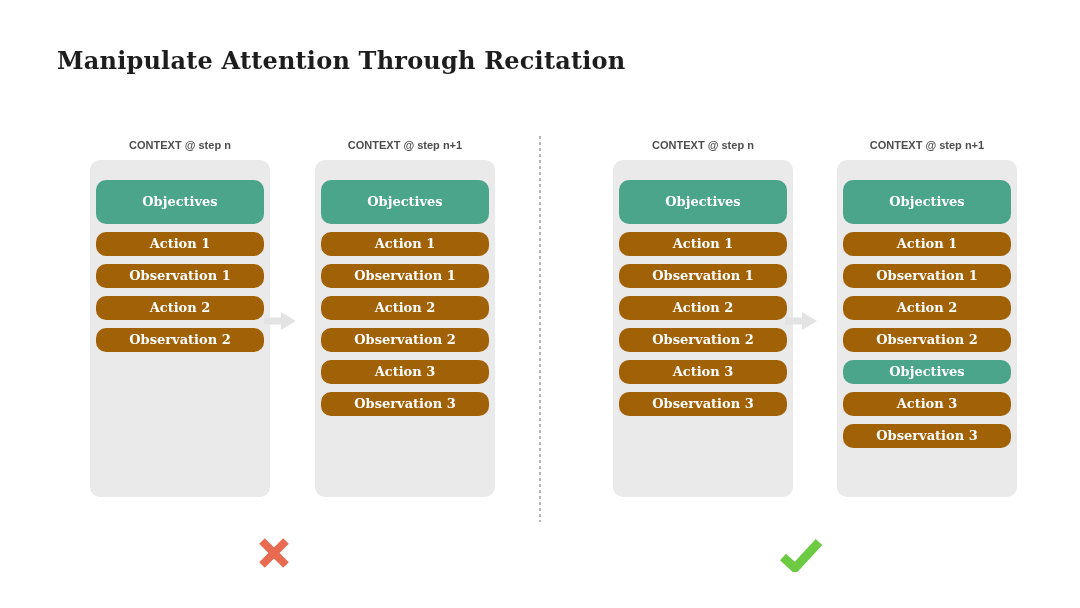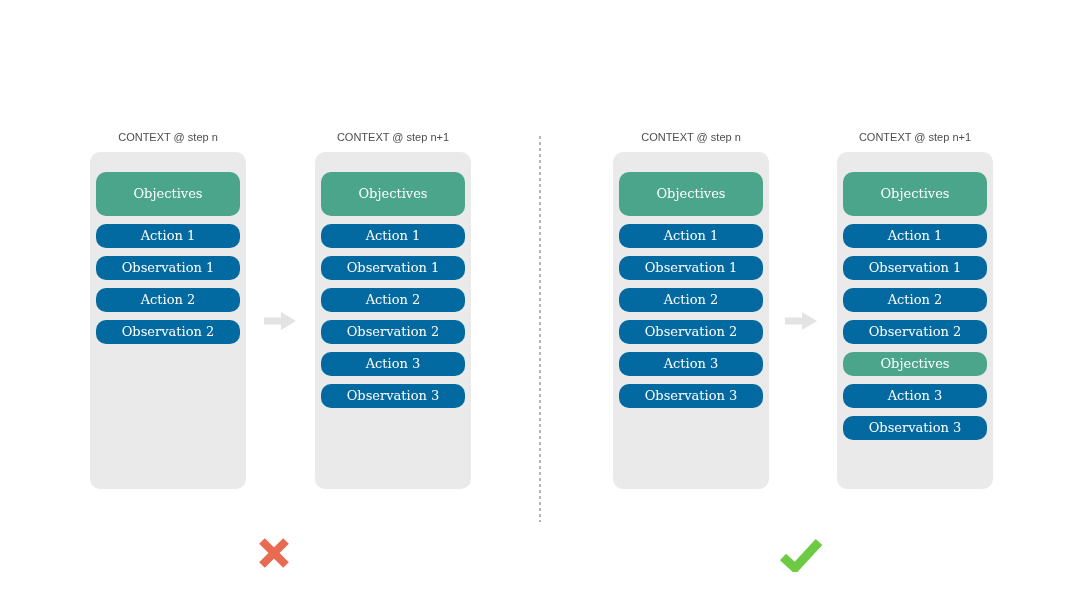--- a/index.html
+++ b/index.html
@@ -17,22 +17,23 @@
     left: 57px;
     top: 46px;
     font-family: "DejaVu Serif", serif;
     font-weight: bold;
     font-size: 24px;
     color: #1d1d1d;
     letter-spacing: 0.2px;
   }
   .panel {
     position: absolute;
-    top: 130px;
-    width: 156px;
+    top: 138px;
+    width: 180px;
+    font-weight: bold;
   }
   .panel-a { left: 90px; }
   .panel-b { left: 315px; }
   .panel-c { left: 613px; }
   .panel-d { left: 837px; }
   .panel-header {
     height: 14px;
     line-height: 14px;
     text-align: center;
     font-size: 11px;
@@ -52,21 +53,21 @@
     margin-bottom: 8px;
     text-align: center;
     color: #ffffff;
     font-family: "DejaVu Serif", serif;
     font-size: 13px;
     overflow: hidden;
     white-space: nowrap;
   }
   .panel-body .box:first-child { height: 44px; line-height: 44px; }
   .box.objective { background: #4ba58b; }
-  .box.step { background: #0369a1; }
+  .box.step { background: #a16207; }
   .flow-arrow {
     position: absolute;
     top: 312px;
     width: 32px;
     height: 18px;
   }
   .flow-arrow-left { left: 264px; }
   .flow-arrow-right { left: 785px; }
   .divider {
     position: absolute;
@@ -78,20 +79,21 @@
   }
   .verdict { position: absolute; }
   .verdict-cross { left: 258px; top: 537px; width: 32px; height: 32px; }
   .verdict-check { left: 778px; top: 538px; width: 46px; height: 34px; }
 </style>
 </head>
 <body>
 
 <div class="stage">
 
+  <h1 class="slide-title">Manipulate Attention Through Recitation</h1>
 
   <div class="panel panel-a">
     <div class="panel-header">CONTEXT @ step n</div>
     <div class="panel-body">
       <div class="box objective">Objectives</div>
       <div class="box step">Action 1</div>
       <div class="box step">Observation 1</div>
       <div class="box step">Action 2</div>
       <div class="box step">Observation 2</div>
     </div>

